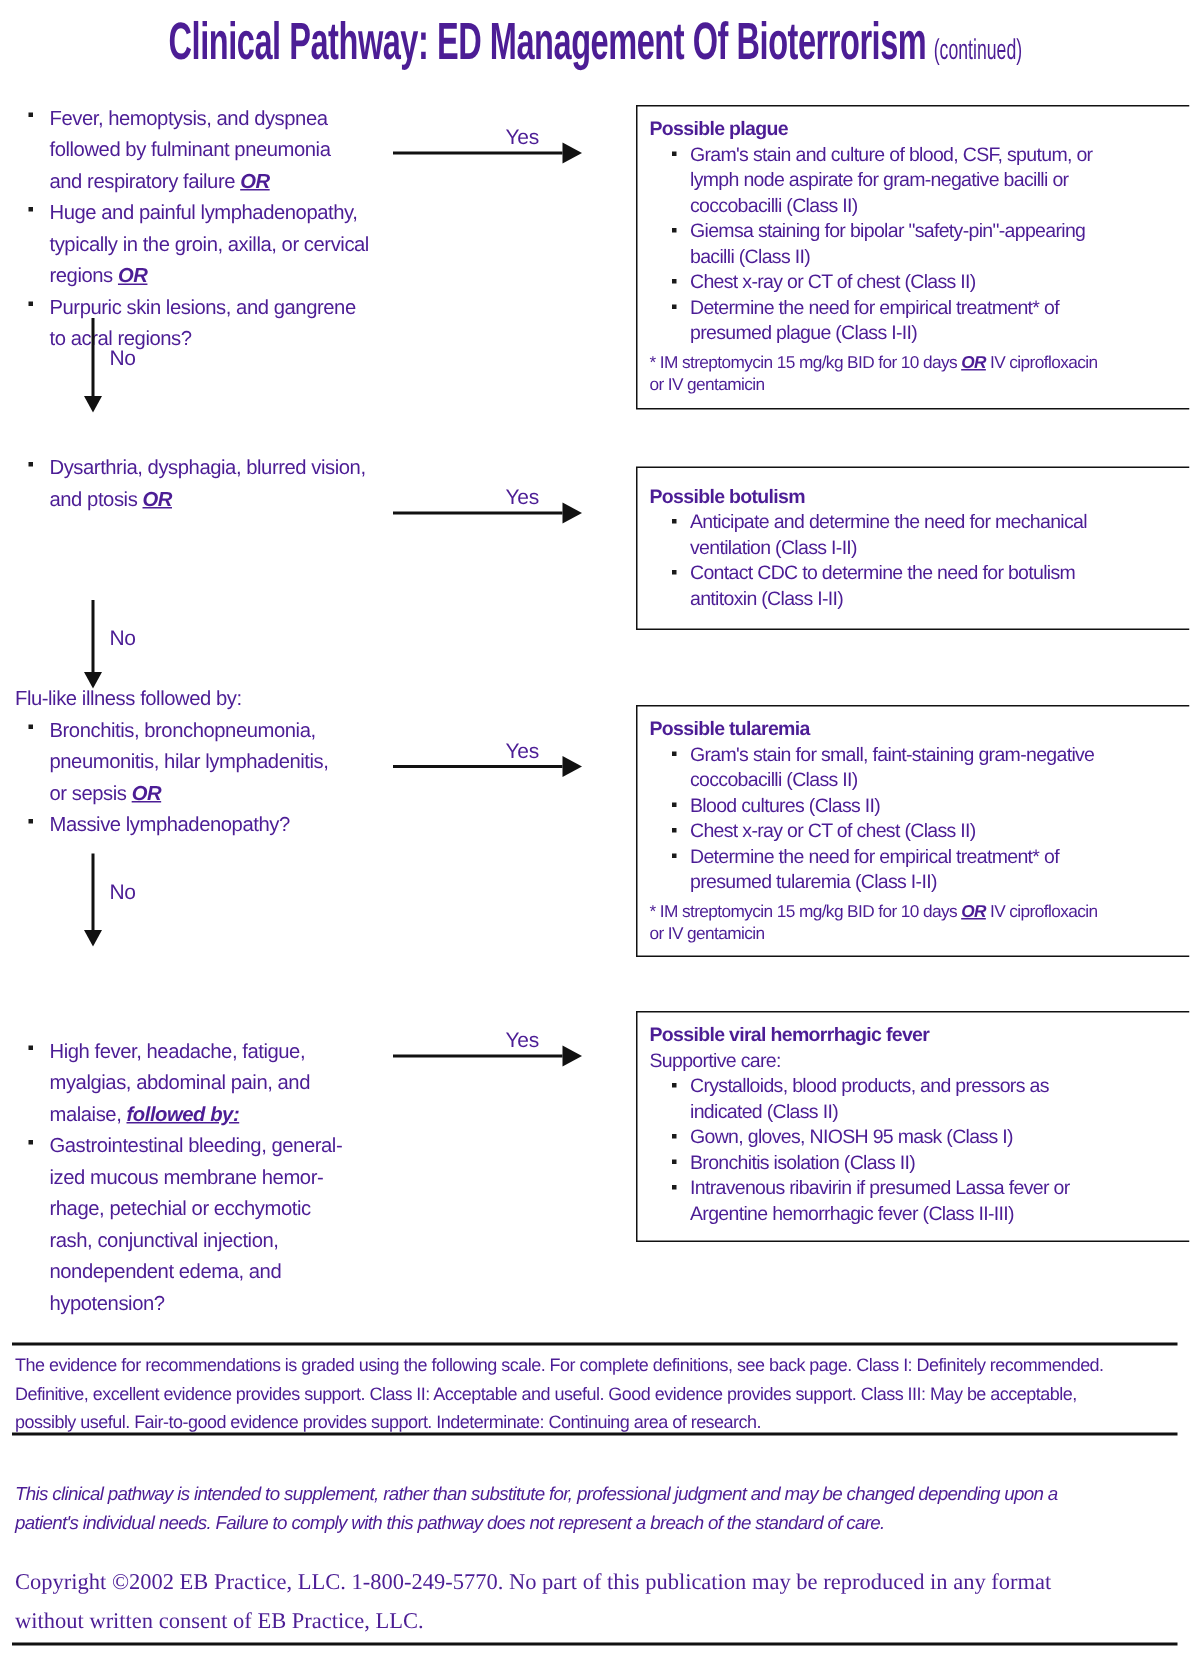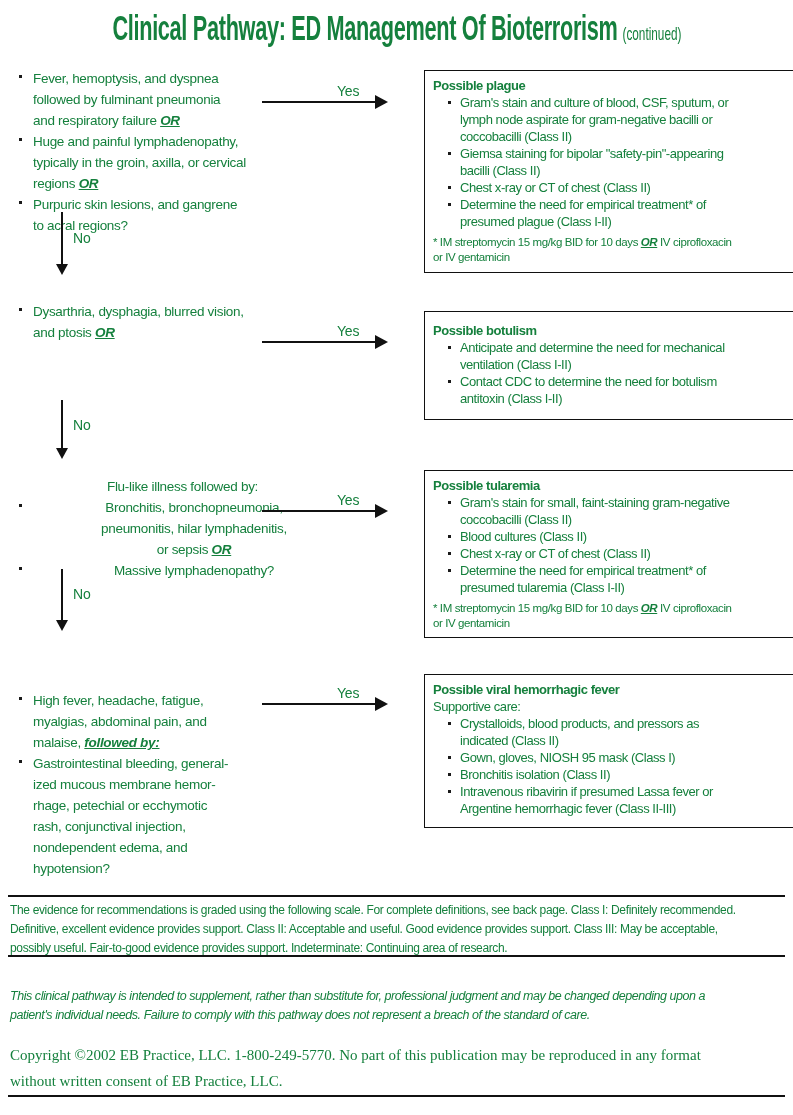--- a/index.html
+++ b/index.html
@@ -1,18 +1,18 @@
 <!DOCTYPE html>
 <html><head>
 <meta charset="utf-8">
 <style>
   html,body{margin:0;padding:0;background:#ffffff;}
   .page{
     position:relative; width:793px; height:1115px; background:#fff;
-    font-family:"Liberation Sans", sans-serif; color:#15803d; overflow:hidden;
+    font-family:"Liberation Sans", sans-serif; color:#4c1d95; overflow:hidden;
   }
   
   .title-row{position:absolute;left:0;top:8px;width:793px;display:flex;justify-content:center;}
   .title-scale{transform:scaleX(0.62);transform-origin:50% 50%;white-space:nowrap;display:flex;align-items:baseline;gap:8px;}
   .title-main{font-weight:bold;font-size:35px;line-height:40px;letter-spacing:-0.5px;}
   .title-cont{font-weight:normal;font-size:19px;}
   
   .lblock{position:absolute;left:10px;width:345px;font-size:13.5px;line-height:21px;letter-spacing:-0.3px;}
   .intro{white-space:pre-line;}
   ul.blist{list-style:none;margin:0;padding:0 0 0 8px;}
@@ -104,21 +104,21 @@
     <ul class="blist">
         <li><span class="dot"></span><span><span>Anticipate and determine the need for mechanical
 ventilation (Class I-II)</span></span></li>
         <li><span class="dot"></span><span><span>Contact CDC to determine the need for botulism
 antitoxin (Class I-II)</span></span></li>
       </ul>
   </div>
   <div class="arrow-down" style="left:61px;top:400px;height:48px;"></div>
   <div class="flow-label" style="left:73px;top:417px;">No</div>
 
-  <div class="lblock" style="top:476px;text-align:center;">
+  <div class="lblock" style="top:455px;">
     <div class="intro">Flu-like illness followed by:</div>
     <ul class="blist">
         <li><span class="dot"></span><span><span>Bronchitis, bronchopneumonia,
 pneumonitis, hilar lymphadenitis,
 or sepsis </span><span class="st-em">OR</span></span></li>
         <li><span class="dot"></span><span><span>Massive lymphadenopathy?</span></span></li>
       </ul>
   </div>
   <div class="arrow-right" style="left:262px;top:510px;width:113px;"></div>
   <div class="flow-label" style="left:337px;top:492px;">Yes</div>

